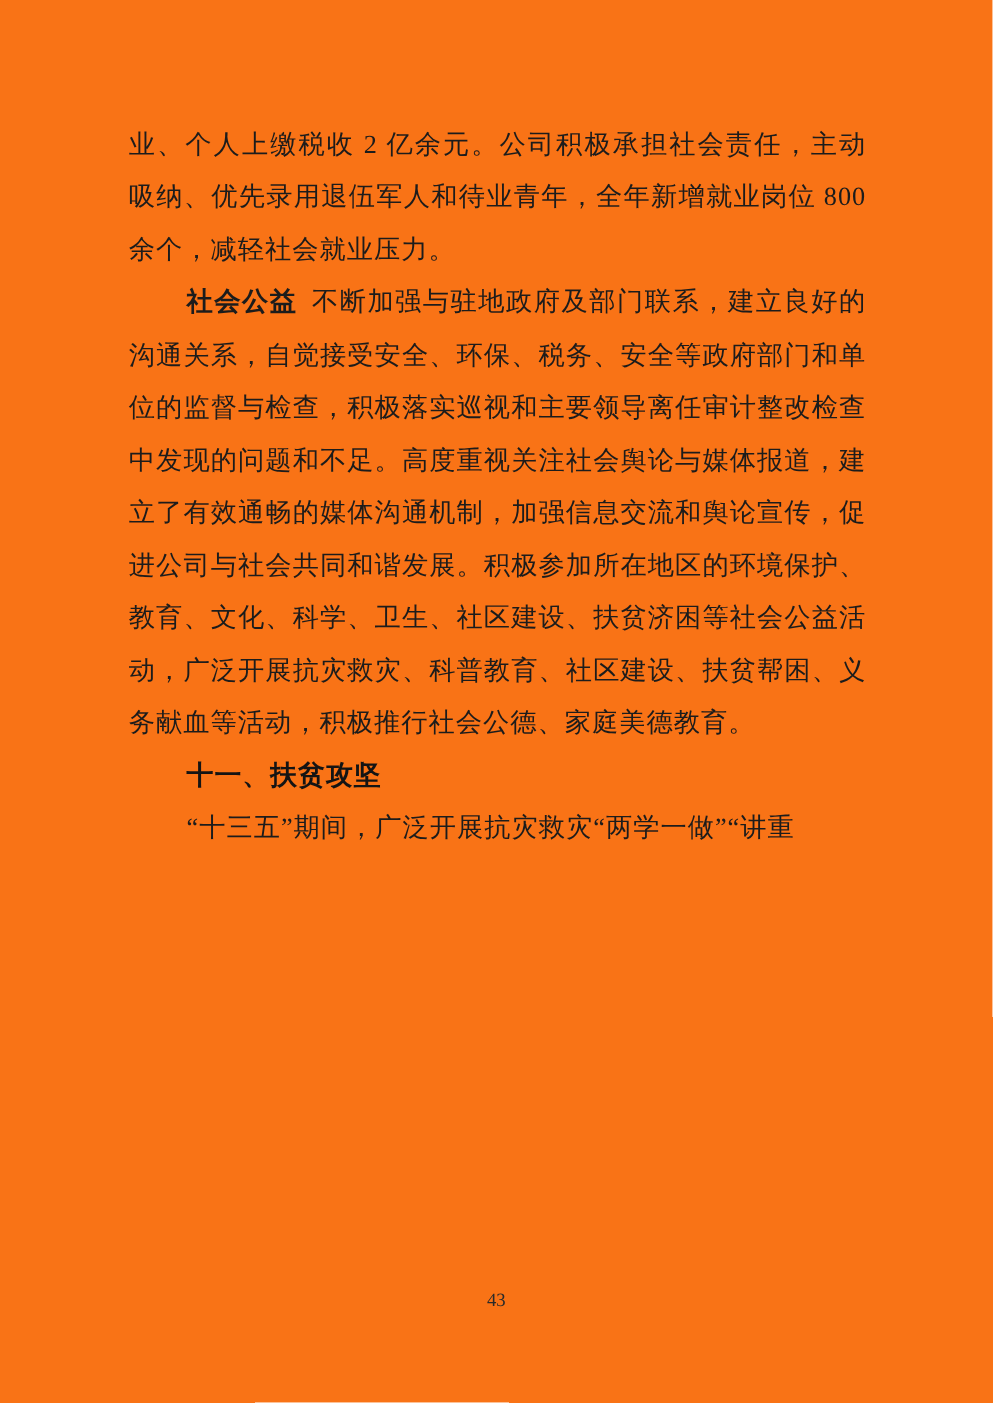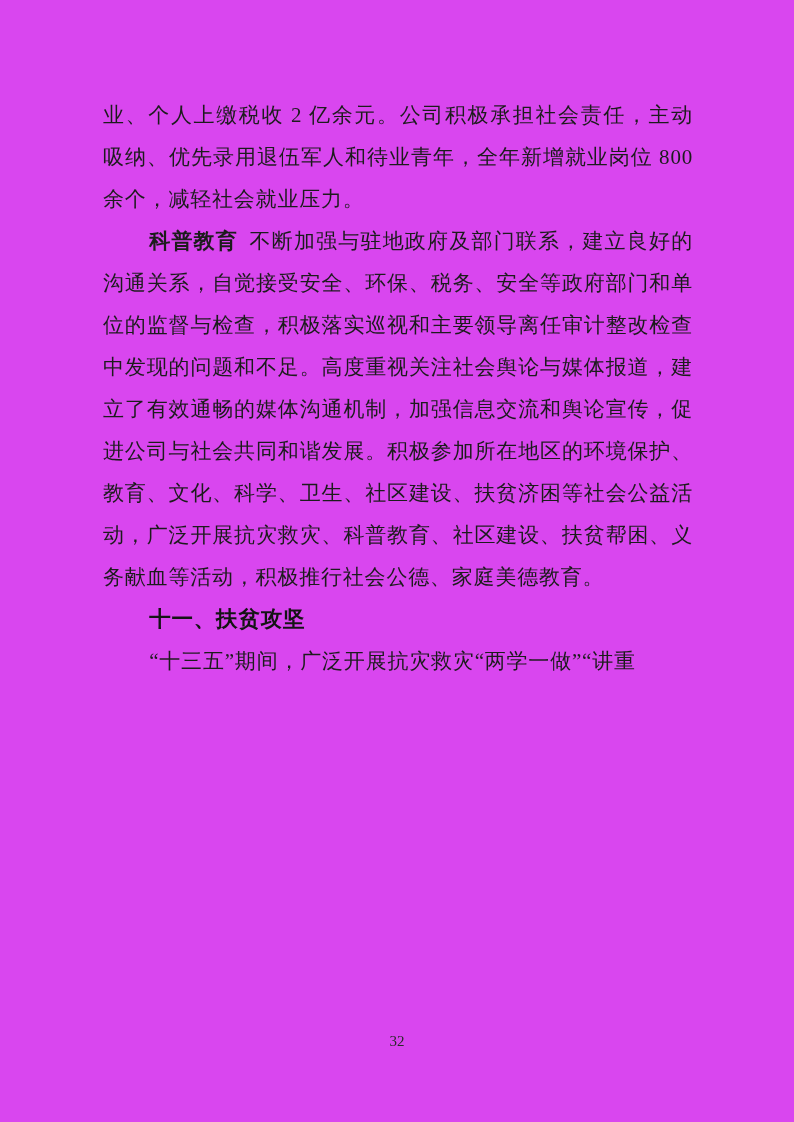--- a/index.html
+++ b/index.html
@@ -4,21 +4,21 @@
 <style>
   html, body {
     margin: 0;
     padding: 0;
     background: #ffffff;
   }
   .page {
     position: relative;
     width: 794px;
     height: 1122px;
-    background: #d946ef;
+    background: #f97316;
     overflow: hidden;
   }
   .content {
     position: absolute;
     left: 103px;
     top: 94px;
     width: 590px;
   }
   .para {
     margin: 0;
@@ -63,24 +63,24 @@
 </style>
 </head>
 <body>
 
 <div class="page">
   <div class="content">
 
     <p class="para no-indent">业、个人上缴税收 2 亿余元。公司积极承担社会责任，主动吸纳、优先录用退伍军人和待业青年，全年新增就业岗位 800 余个，减轻社会就业压力。</p>
 
     <p class="para">
-      <span class="run-in-lead">科普教育</span><span>不断加强与驻地政府及部门联系，建立良好的沟通关系，自觉接受安全、环保、税务、安全等政府部门和单位的监督与检查，积极落实巡视和主要领导离任审计整改检查中发现的问题和不足。高度重视关注社会舆论与媒体报道，建立了有效通畅的媒体沟通机制，加强信息交流和舆论宣传，促进公司与社会共同和谐发展。积极参加所在地区的环境保护、教育、文化、科学、卫生、社区建设、扶贫济困等社会公益活动，广泛开展抗灾救灾、科普教育、社区建设、扶贫帮困、义务献血等活动，积极推行社会公德、家庭美德教育。</span>
+      <span class="run-in-lead">社会公益</span><span>不断加强与驻地政府及部门联系，建立良好的沟通关系，自觉接受安全、环保、税务、安全等政府部门和单位的监督与检查，积极落实巡视和主要领导离任审计整改检查中发现的问题和不足。高度重视关注社会舆论与媒体报道，建立了有效通畅的媒体沟通机制，加强信息交流和舆论宣传，促进公司与社会共同和谐发展。积极参加所在地区的环境保护、教育、文化、科学、卫生、社区建设、扶贫济困等社会公益活动，广泛开展抗灾救灾、科普教育、社区建设、扶贫帮困、义务献血等活动，积极推行社会公德、家庭美德教育。</span>
     </p>
 
 
     <h2 class="section-heading">十一、扶贫攻坚</h2>
 
     <p class="para">“十三五”期间，广泛开展抗灾救灾“两学一做”“讲重</p>
 
   </div>
 
-  <div class="page-number">32</div>
+  <div class="page-number">43</div>
 </div>
 
 </body></html>

